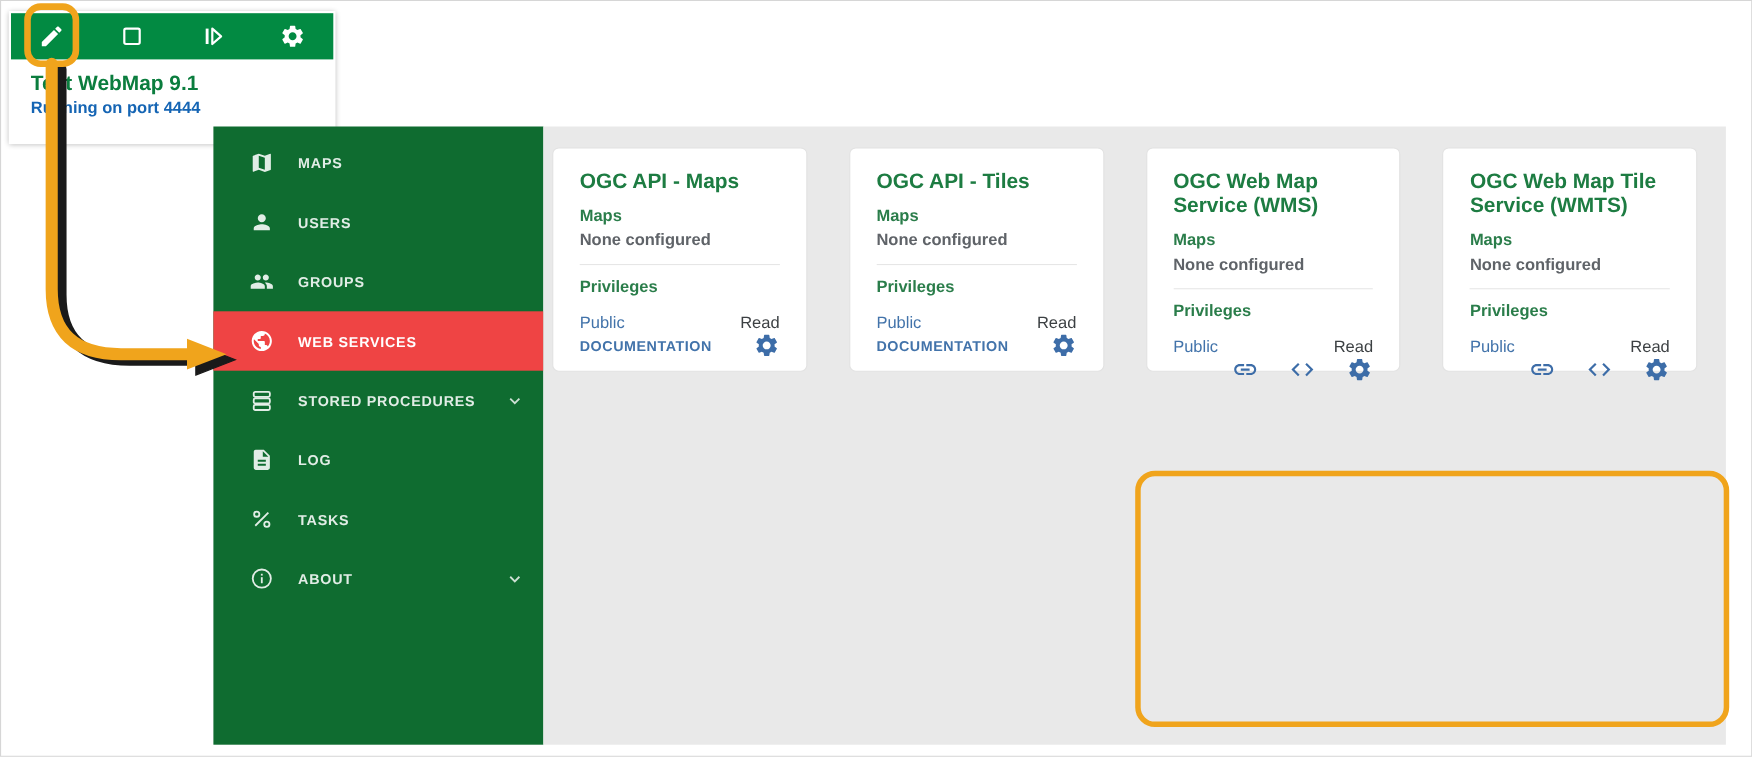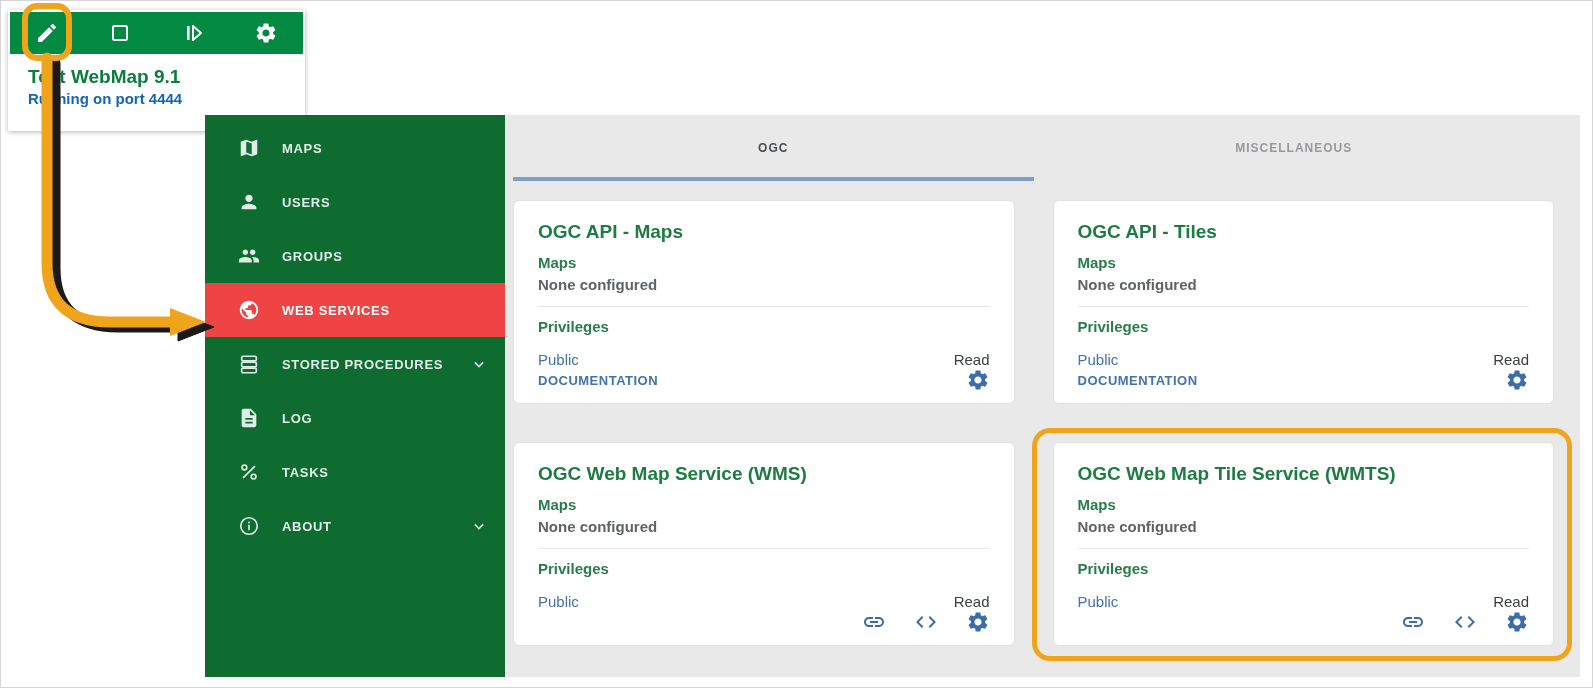--- a/index.html
+++ b/index.html
@@ -31,21 +31,21 @@
     position:absolute; left:22px; top:3px; width:50px; height:58px;
     border:6px solid #f0a41c; border-radius:15px; z-index:50; pointer-events:none;
   }
   .annot-arrow { position:absolute; left:20px; top:50px; width:230px; height:300px; z-index:49; pointer-events:none; }
   .hl-card {
     position:absolute; left:1032px; top:428px; width:540px; height:233px;
     border:5px solid #f0a41c; border-radius:18px; z-index:50; pointer-events:none;
   }
 
   
-  .app { position:absolute; left:205px; top:115px; width:1375px; height:562px; display:flex; }
+  .app { position:absolute; left:194px; top:115px; width:1375px; height:562px; display:flex; }
 
   
   .sidebar { width:300px; background:#0f6c30; padding-top:6px; flex:none; }
   .side-item {
     height:54px; display:flex; align-items:center; padding:0 16px 0 33px;
     color:rgba(255,255,255,.88); cursor:pointer;
   }
   .side-item.selected { background:#ef4444; color:#ffffff; }
   .side-item .s-icon { width:22px; height:22px; flex:none; margin-right:22px; }
   .side-item .s-icon svg { width:22px; height:22px; display:block; }
@@ -53,21 +53,21 @@
   .side-item .s-chev { width:20px; height:20px; flex:none; opacity:.9; }
 
   
   .content { flex:1; background:#e9e9e9; padding:0 26px 0 8px; position:relative; }
   .tabs { display:flex; height:66px; position:relative; }
   .tab { width:50%; display:flex; align-items:center; justify-content:center;
          font-size:12px; font-weight:bold; letter-spacing:1px; color:#97999c; cursor:pointer; }
   .tab.active { color:#4a4e52; }
   .ink-bar { position:absolute; left:0; bottom:0; width:50%; height:4px; background:#7d9ec5; }
 
-  .cards { display:grid; grid-template-columns:1fr 1fr; column-gap:18px; row-gap:27px; margin-top:19px;gap:38px; }
+  .cards { display:grid; grid-template-columns:1fr 1fr 1fr 1fr; column-gap:18px; row-gap:27px; margin-top:19px;gap:38px; }
   .card {
     background:#ffffff; border:1px solid #e2e2e2; border-radius:6px;
     padding:20px 24px 14px 24px; height:204px; display:flex; flex-direction:column;
   }
   .card-title { font-size:19px; font-weight:bold; color:#1d7c42; }
   .fld-label  { font-size:15px; font-weight:bold; color:#2a7d4a; margin-top:11px; }
   .fld-value  { font-size:15px; color:#5f6368; margin-top:5px;font-weight:bold; }
   .card-divider { border:none; border-top:1px solid #e6e6e6; margin-top:13px; }
   .priv-row { display:flex; justify-content:space-between; align-items:center; margin-top:16px; }
   .priv-role { font-size:15px; color:#4273aa; }
@@ -205,25 +205,20 @@
           </svg>
         </span>
       <span class="s-label">ABOUT</span>
       <span class="s-chev"><svg viewBox="0 0 24 24" fill="none" stroke="currentColor" stroke-width="2">
             <polyline points="7,10 12,15 17,10"></polyline>
           </svg></span>
     </div>
   </nav>
 
   <main class="content">
-    <div class="tabs">
-      <div class="tab active">OGC</div>
-      <div class="tab">MISCELLANEOUS</div>
-      <div class="ink-bar"></div>
-    </div>
 
     <div class="cards">
 
       <section class="card">
         <h2 class="card-title">OGC API - Maps</h2>
         <div class="fld-label">Maps</div>
         <div class="fld-value">None configured</div>
         <hr class="card-divider">
         <div class="fld-label">Privileges</div>
         <div class="priv-row">

